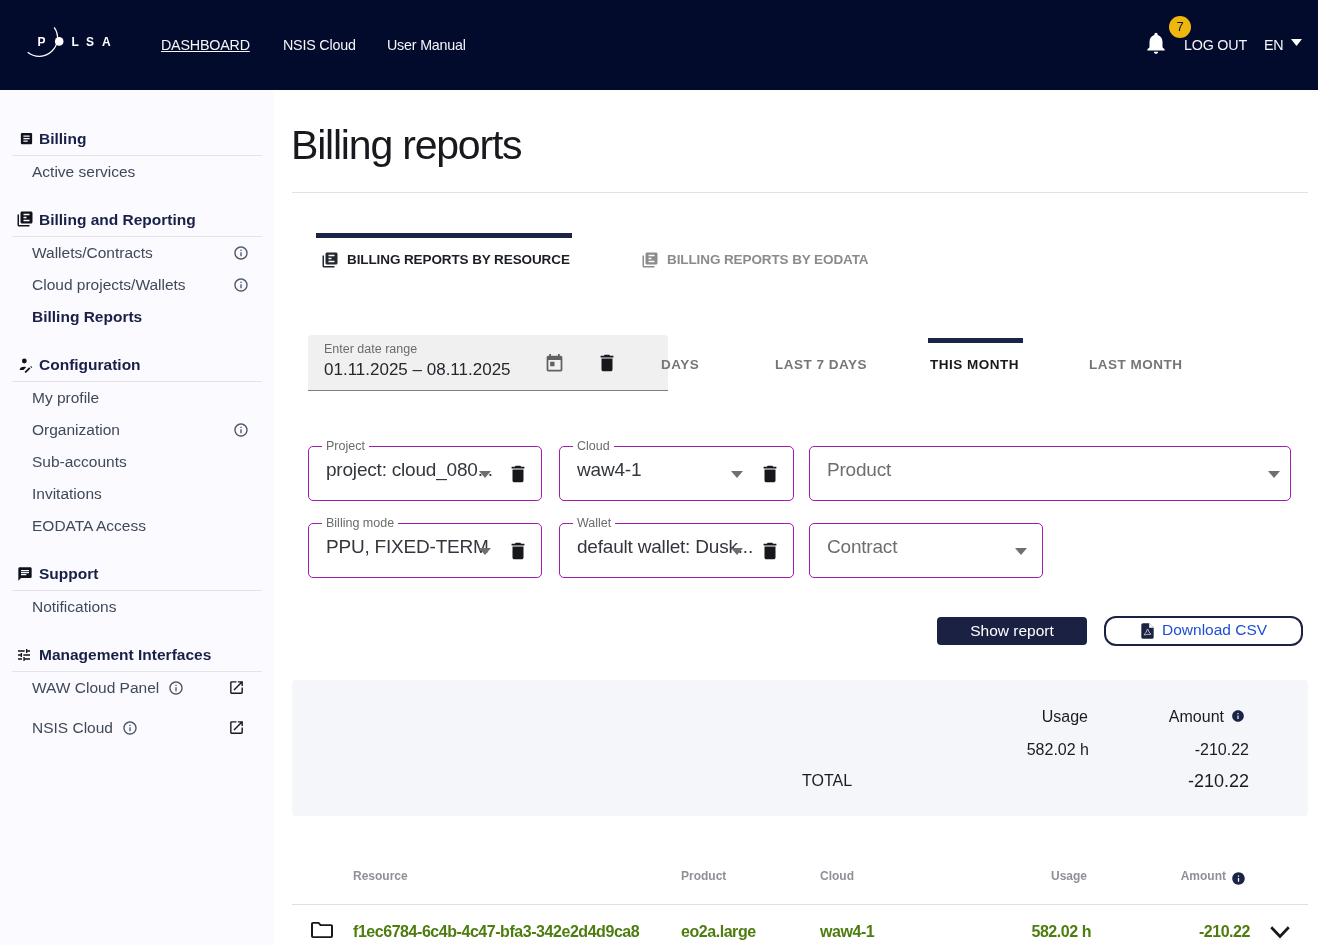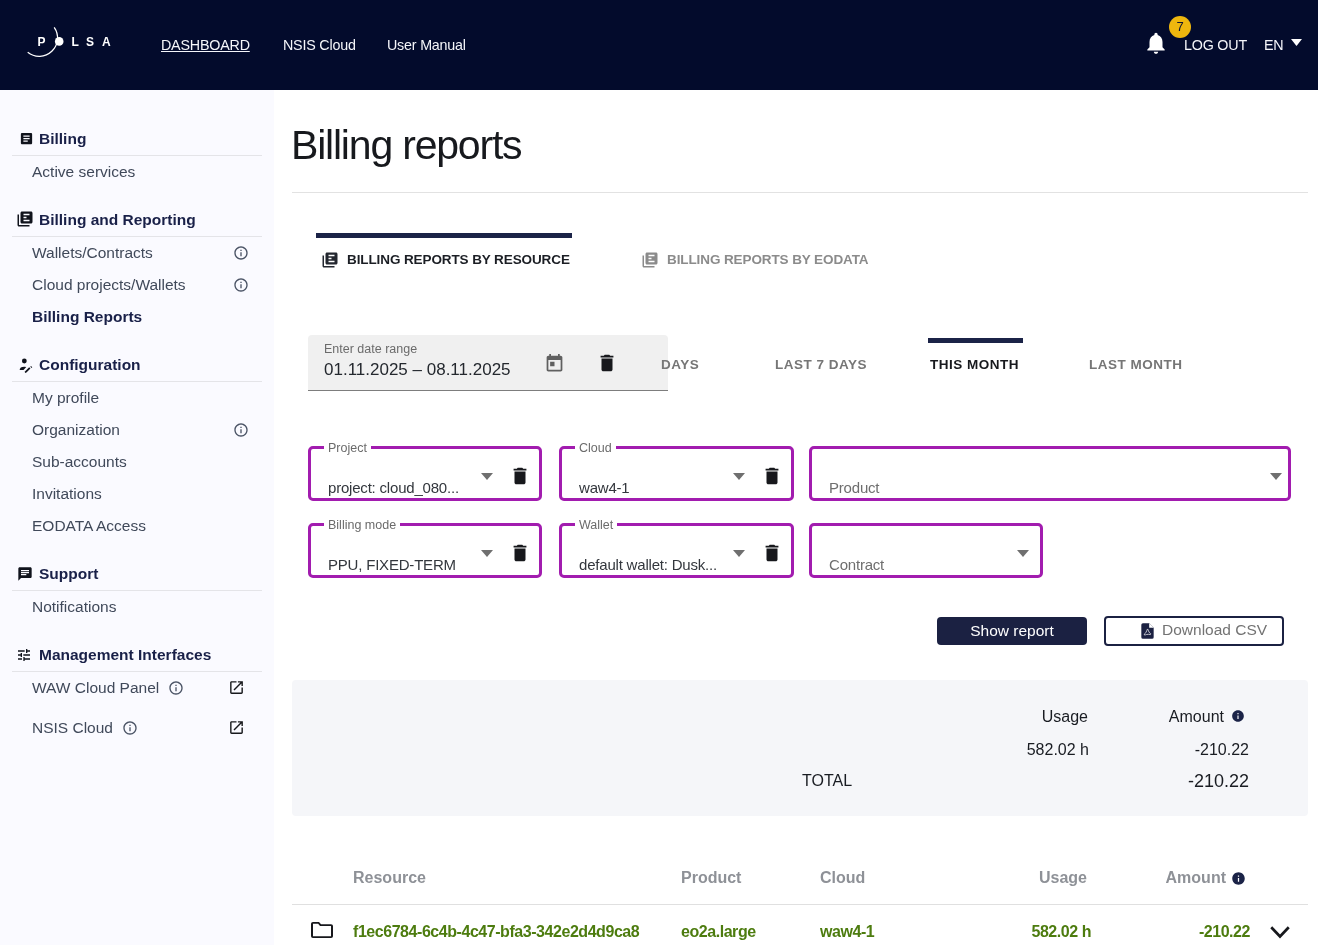--- a/index.html
+++ b/index.html
@@ -14,27 +14,27 @@
   .shead { position:absolute; left:39px; color:#192048; font-weight:bold; font-size:15.5px; }
   .sitem { position:absolute; left:8px; color:#40495a; font-size:15.5px;margin-left:24px; }
   .sdiv  { position:absolute; left:12px; width:250px; border-top:1px solid #e4e4e8; }
   .hico  { position:absolute; left:19px; }
   .sinfo { vertical-align:-3px; }
   
   #main { position:absolute; left:274px; top:90px; width:1044px; height:855px; background:#fff; }
   #h1 { font-size:41px; letter-spacing:-1.2px; color:#17191d; }
   .tabtxt { font-size:13.5px; font-weight:bold; letter-spacing:-0.1px; }
   .qbtn { font-size:13.5px; font-weight:bold; letter-spacing:0.5px; color:#767676; }
-  .fbox { height:55px; border:3px solid #a21caf; border-radius:5px; }
+  .fbox { height:55px; border:1px solid #a21caf; border-radius:5px; }
   .flabel { position:absolute; left:13px; top:-8px; background:#fff; padding:0 4px; font-size:12.5px; color:#6b6b6b; }
-  .fval { position:absolute; left:17px; top:30px; font-size:15px; color:#33373d; letter-spacing:-0.2px; }
+  .fval { position:absolute; left:17px; top:12px; font-size:19px; color:#33373d; letter-spacing:-0.2px; }
   .arr { position:absolute; top:24px; }
   .trash { position:absolute; top:16px; }
   .sumtxt { font-size:16px; color:#191c22; }
-  .thead { font-size:16px; color:#8e9197; font-weight:bold; }
+  .thead { font-size:12px; color:#8e9197; font-weight:bold; }
   .trow { font-size:16px; color:#4d7c0f; font-weight:bold; letter-spacing:-0.45px; }
 </style>
 </head>
 <body>
 <div id="topbar">
   <svg class="abs" style="left:26px;top:16px" width="92" height="58" viewBox="0 0 92 58">
     <g fill="#fff" font-family="Liberation Sans" font-weight="bold" font-size="12">
       <text x="15.4" y="29.5" text-anchor="middle">P</text>
       <text x="49.1" y="29.5" text-anchor="middle">L</text>
       <text x="64.1" y="29.5" text-anchor="middle">S</text>
@@ -206,21 +206,21 @@
       </svg>
   </div>
   <div class="abs fbox" style="left:535px;top:433px;width:234px;">
     <span class="fval" style="color:#6e6e6e;">Contract</span>
     <svg class="arr" style="left:205px;" width="12" height="7" viewBox="0 0 12 7">
         <path d="M0 0 L12 0 L6 7 Z" fill="#6f6f6f"></path>
       </svg>
   </div>
 
   <div class="abs" style="left:663px;top:527px;width:150px;height:28px;background:#1b2142;border-radius:4px;color:#fff;font-size:15.5px;text-align:center;line-height:28px;">Show report</div>
-  <div class="abs" style="left:830px;top:526px;width:180px;height:30px;border:2px solid #1b2142;border-radius:4px;color:#737373;font-size:15.5px;">
+  <div class="abs" style="left:830px;top:526px;width:199px;height:30px;border:2px solid #1b2142;border-radius:12px;color:#1d4ed8;font-size:15.5px;">
     <svg class="abs" style="left:35px;top:5px;" width="13" height="16" viewBox="0 0 20 24">
         <path d="M12.6 0 H3 a2.5 2.5 0 0 0 -2.5 2.5 v19 A2.5 2.5 0 0 0 3 24 h14 a2.5 2.5 0 0 0 2.5 -2.5 V6.9 Z" fill="#1b2142"></path>
         <path d="M12.6 0 l6.9 6.9 h-6.9 z" fill="#fff"></path>
         <path d="M5 17 c2-1 4-5 4.5-7.5 l1.5.3 c.3 2.5 2 5.5 4 6.5 l-.6 1.2 c-2-.6-4-.6-5.8-.1-1.2.4-2.6.8-3.3.8 z" fill="none" stroke="#fff" stroke-width="1.1"></path>
       </svg>
     <span class="abs" style="left:56px;top:3px;">Download CSV</span>
   </div>
 
   <div class="abs" style="left:18px;top:590px;width:1016px;height:136px;background:#f5f6f9;border-radius:4px;"></div>
   <div class="abs sumtxt" style="right:230px;top:618px;">Usage</div>

